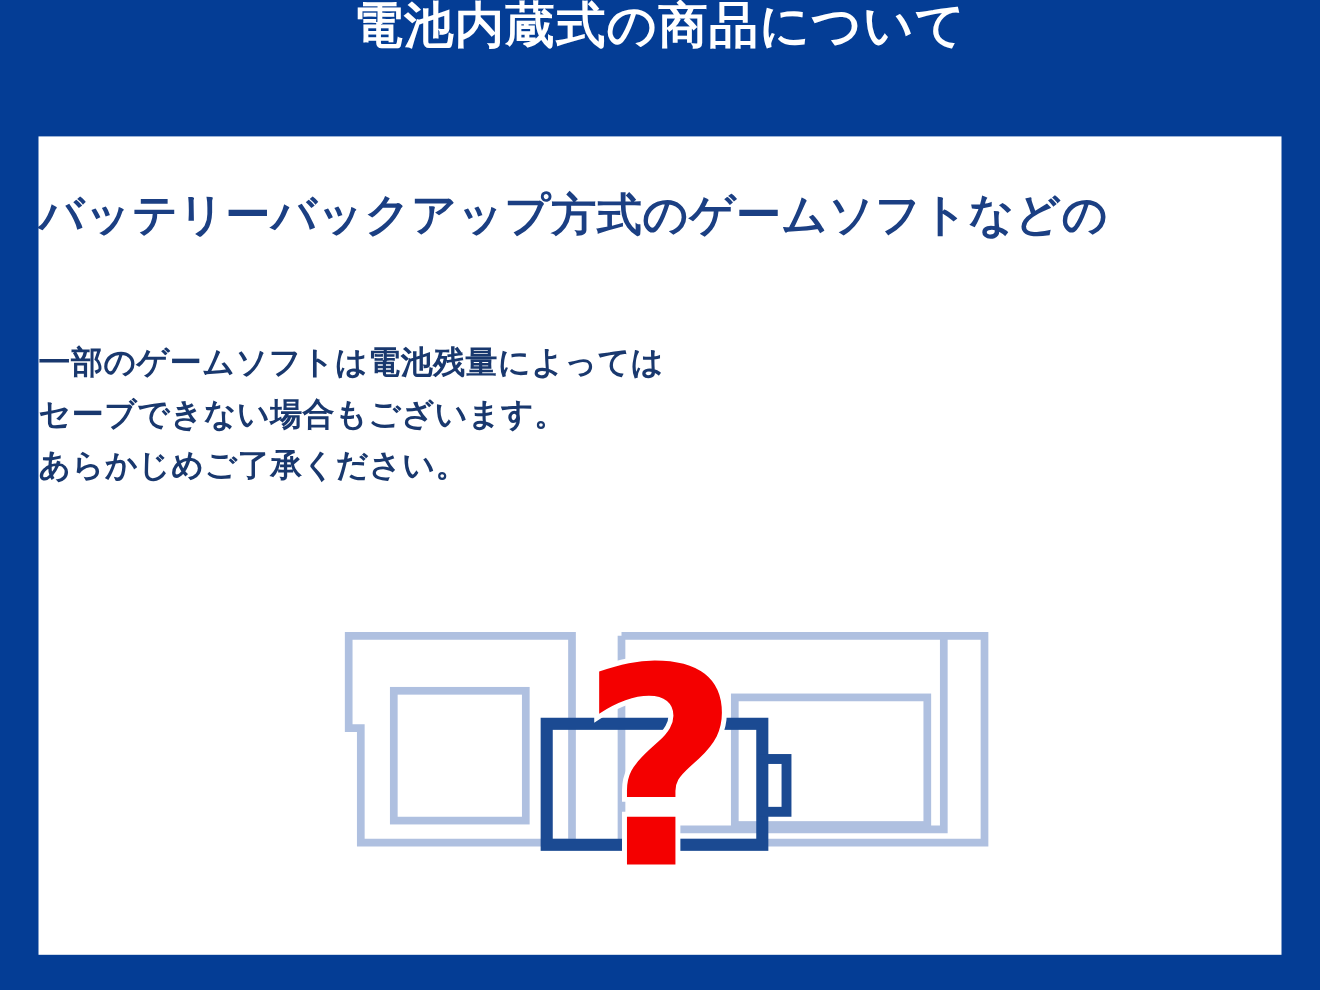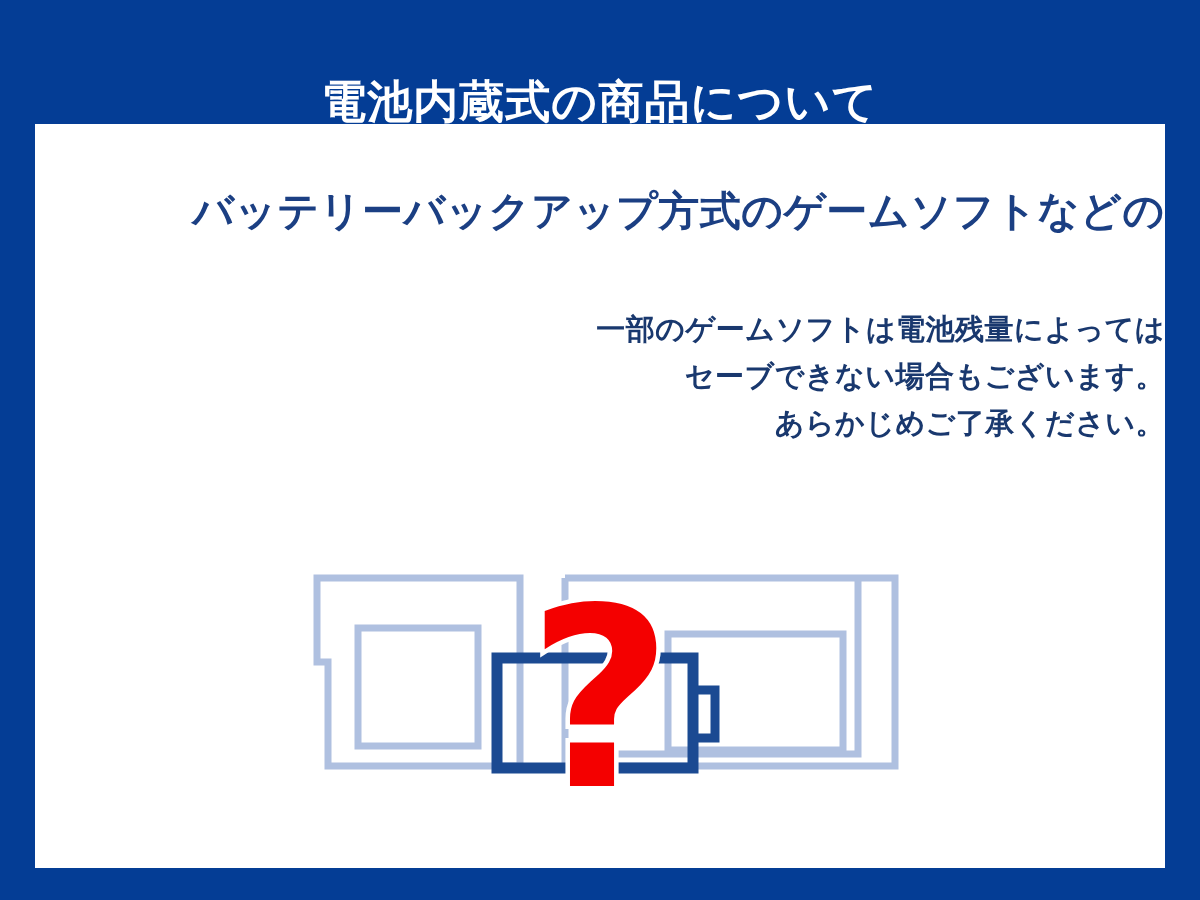--- a/index.html
+++ b/index.html
@@ -23,21 +23,21 @@
   }
 
   
   .header {
     position: absolute;
     left: 0;
     top: 0;
     width: 1200px;
     height: 124px;
     display: flex;
-    align-items: flex-end;
+    align-items: flex-start;
     justify-content: center;
   }
   .header-title {
     color: #FFFFFF;
     font-size: 45px;
     font-weight: bold;
     letter-spacing: 1px;
     line-height: 1;
     white-space: nowrap;
     font-family: "DejaVu Sans", "Liberation Sans", sans-serif;
@@ -52,22 +52,21 @@
     height: 744px;
     background: #FFFFFF;
   }
 
   
   .headline {
     position: absolute;
     left: 0;
     top: 40px;
     width: 1130px;
-    text-align: right;
-    margin-top: 16px;
+    text-align: left;
   }
   .headline-line {
     display: block;
     position: relative;
     height: 62px;
     line-height: 62px;
     white-space: nowrap;
   }
   .hl-mark {
     position: relative;
@@ -88,21 +87,21 @@
     background: #FFFF00;
     z-index: -1;
   }
 
   
   .body-text {
     position: absolute;
     left: 0;
     top: 182px;
     width: 1130px;
-    text-align: right;
+    text-align: left;
     color: #19386E;
   }
   .body-line {
     display: block;
     font-size: 29px;
     font-weight: bold;
     line-height: 47px;
     white-space: nowrap;
     letter-spacing: 0.5px;
     font-family: "DejaVu Sans", "Liberation Sans", sans-serif;

